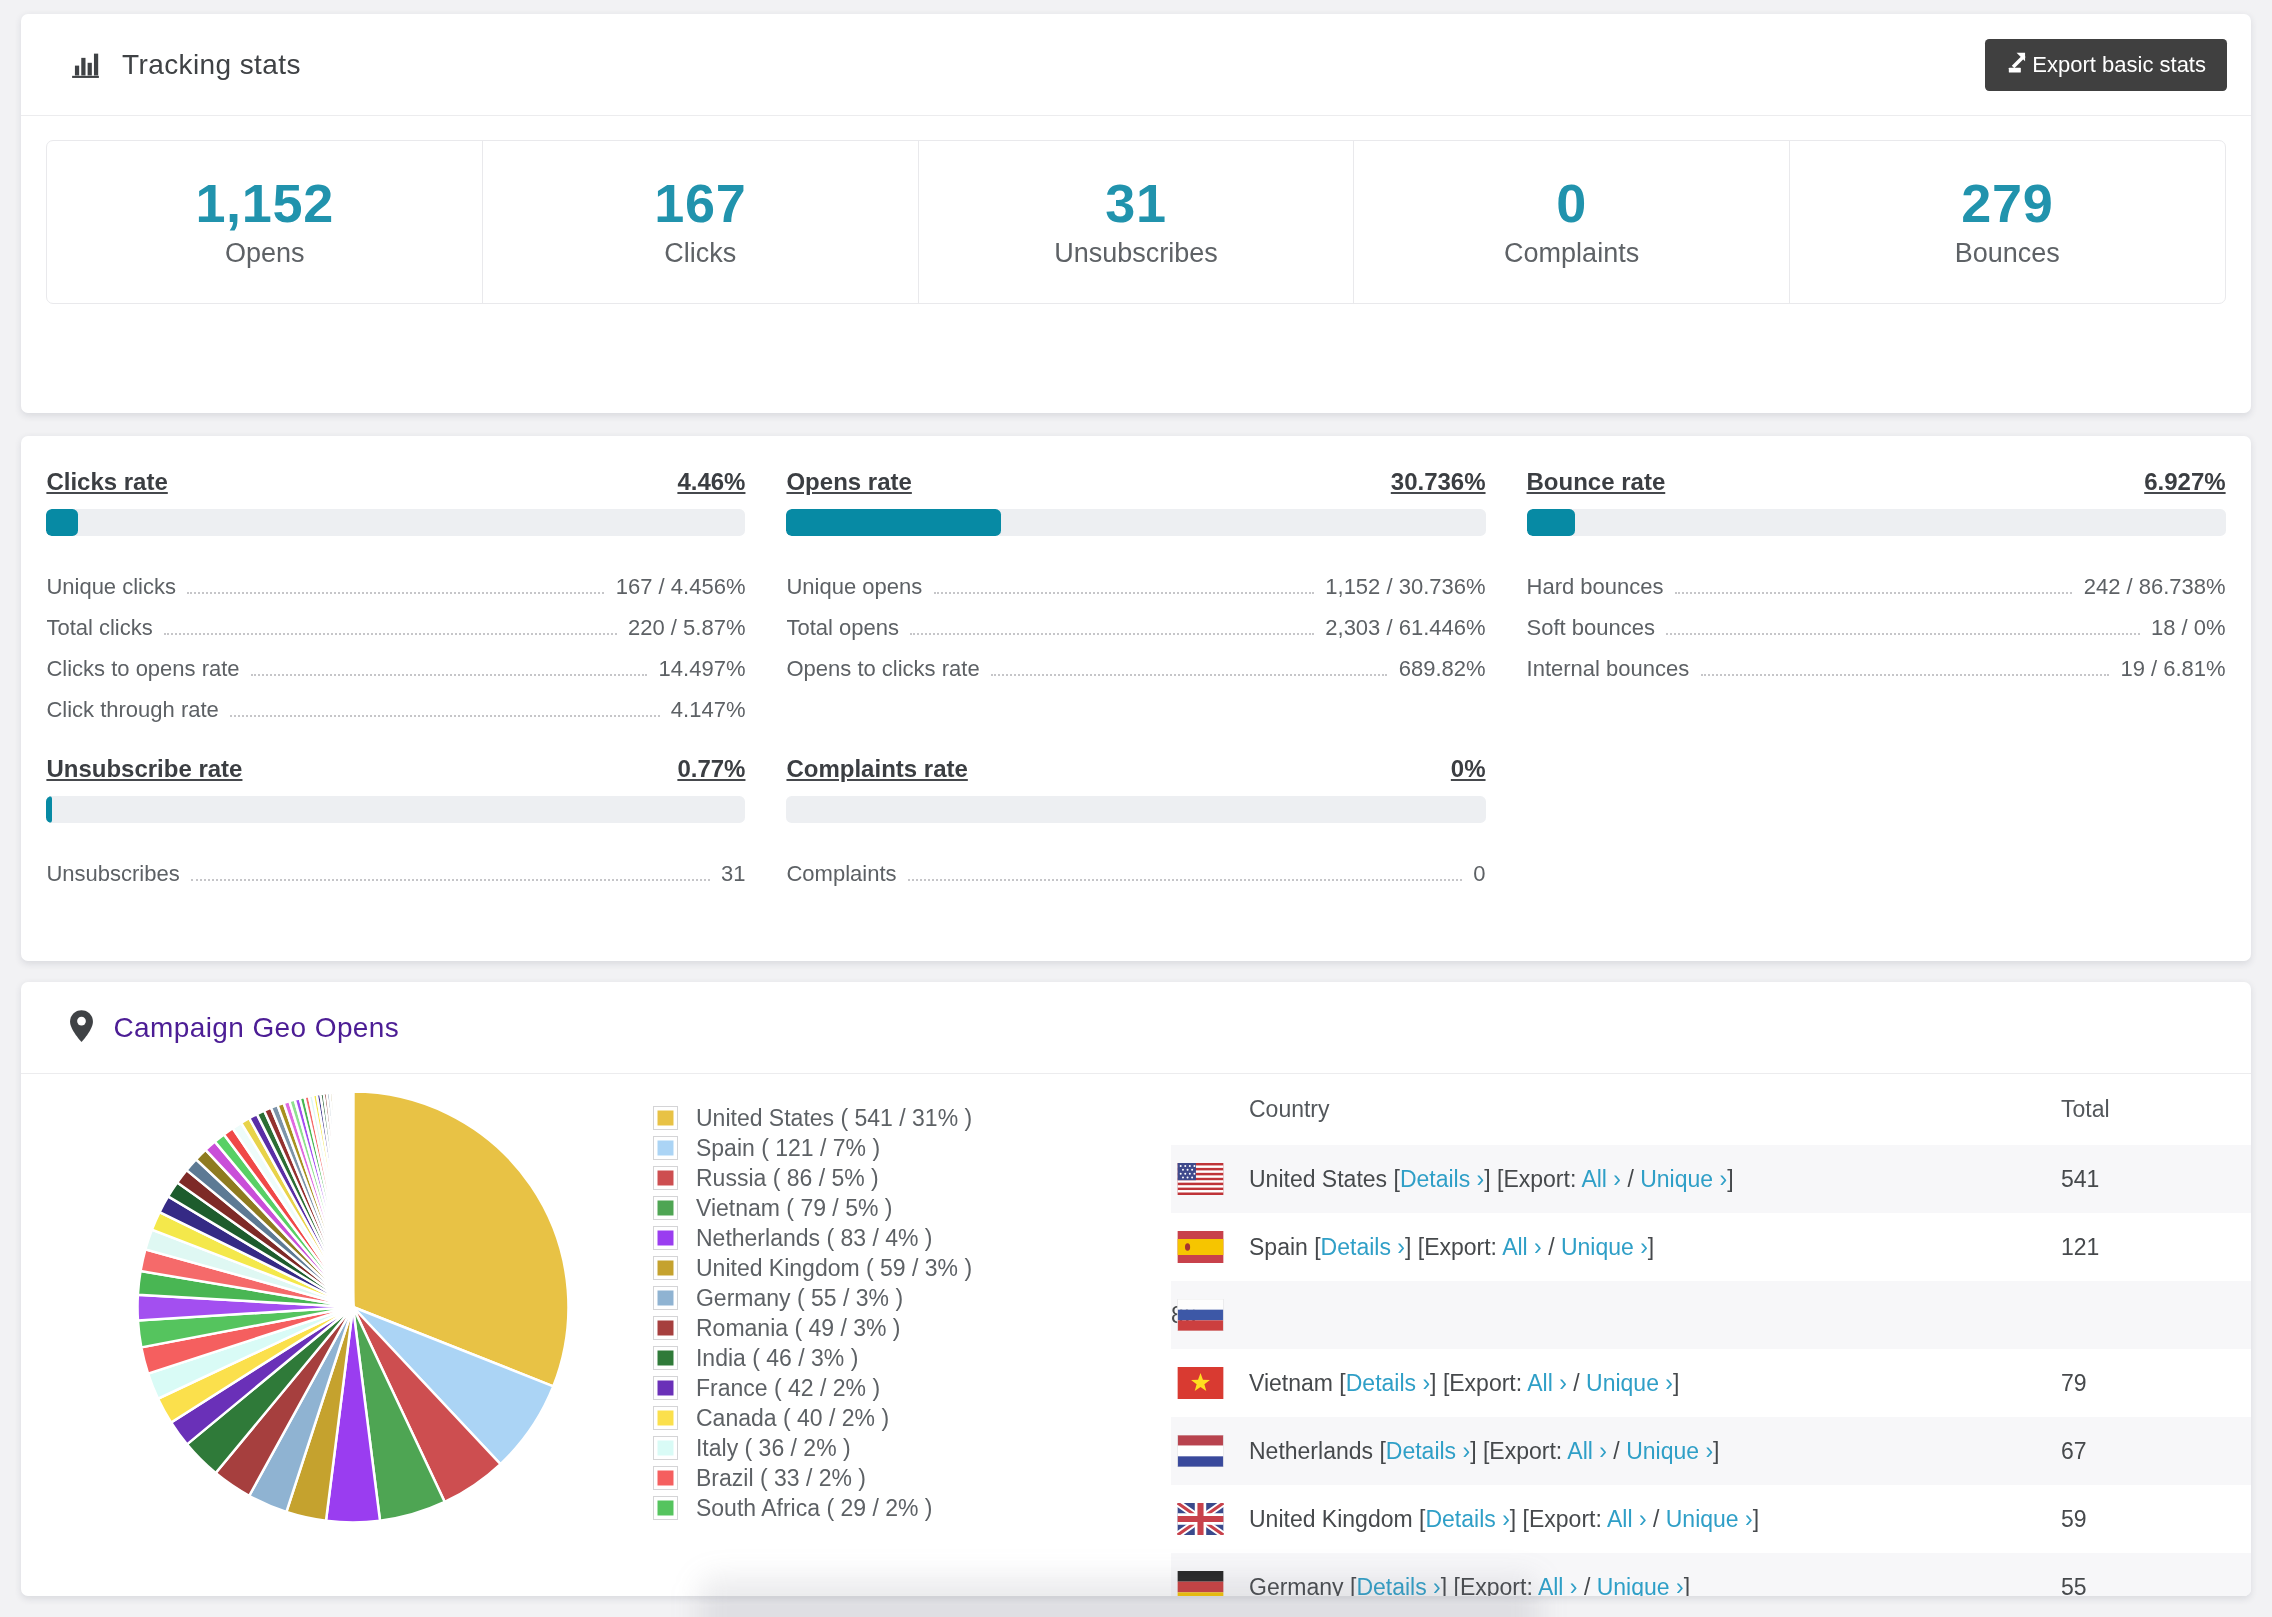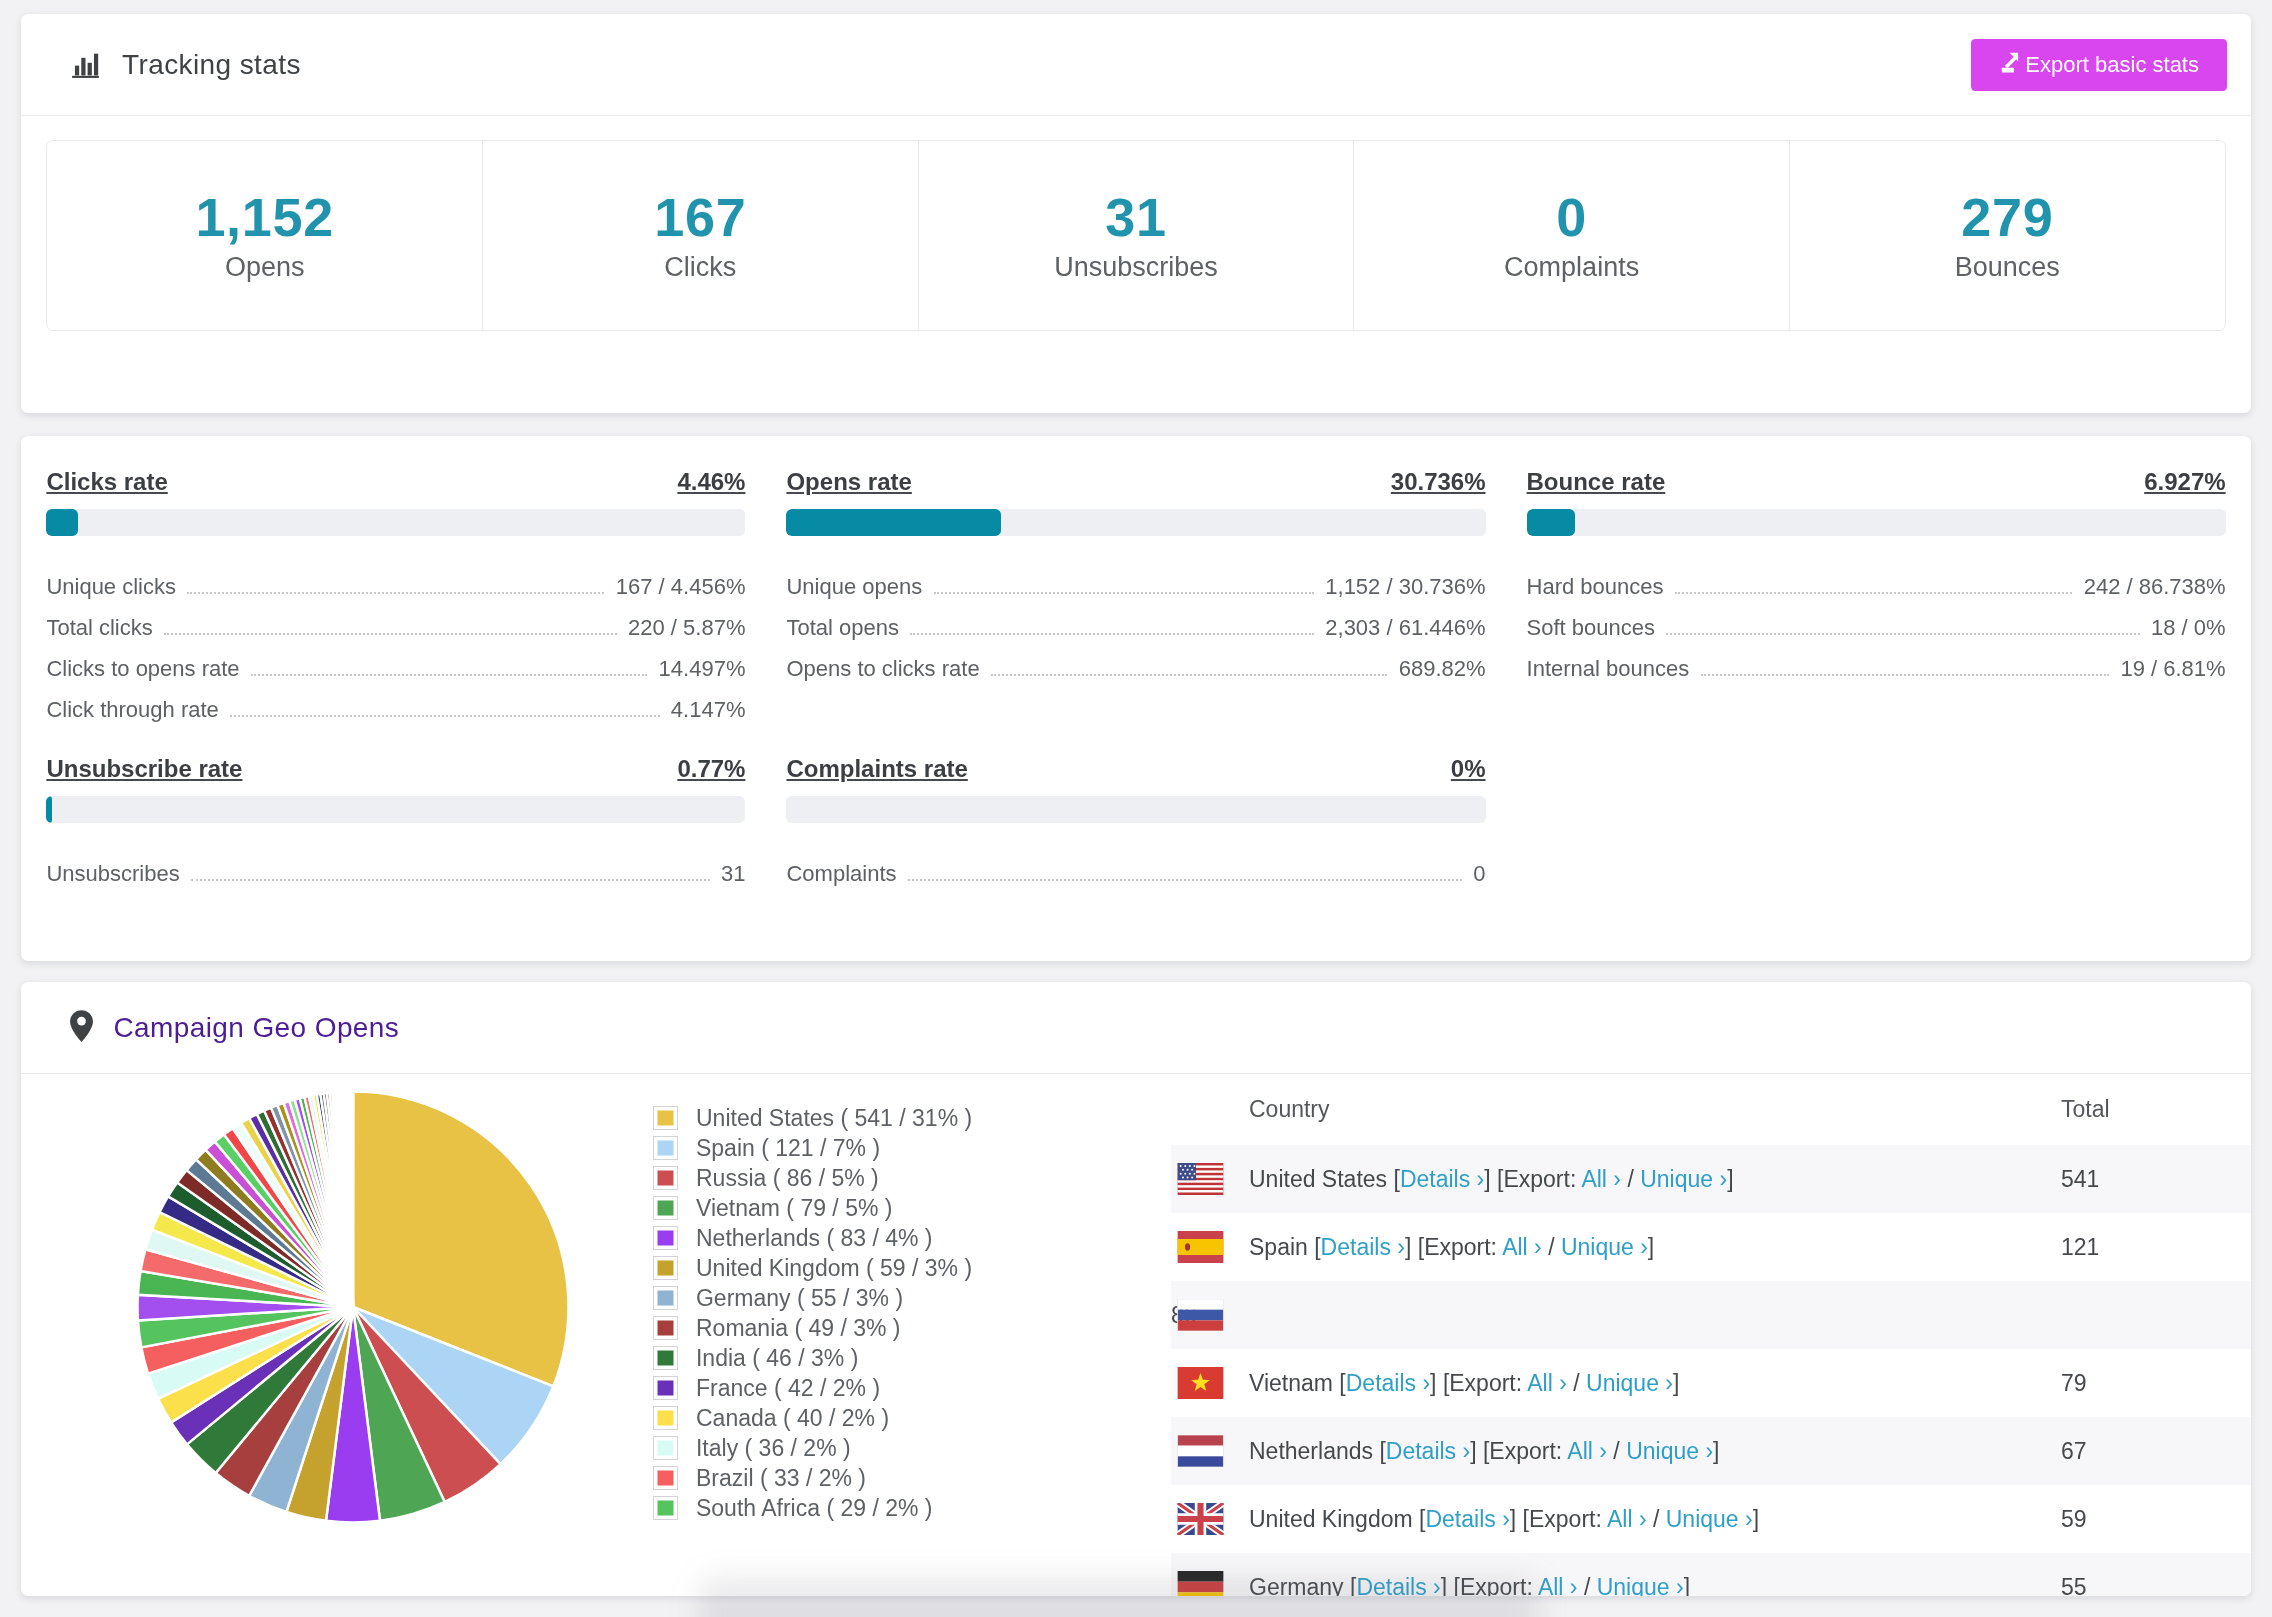--- a/index.html
+++ b/index.html
@@ -19,25 +19,25 @@
 
   
   .card-head{
     height:102px;display:flex;align-items:center;justify-content:space-between;
     padding:0 24px 0 49px;border-bottom:1.4px solid #ececee;box-sizing:border-box;
   }
   .head-left{display:flex;align-items:center;gap:21px;}
   .head-title{font-size:28px;font-weight:400;color:#3f4245;letter-spacing:0.4px;}
   .export-btn{
     display:flex;align-items:center;gap:2px;border:none;cursor:pointer;
-    background:#d946ef;color:#fff;font-family:inherit;font-size:22px;
-    padding:0 28px;height:52px;border-radius:4.2px;
+    background:#404040;color:#fff;font-family:inherit;font-size:22px;
+    padding:0 21px;height:52px;border-radius:4.2px;
   }
   .summary-box{
-    margin:24px 25.4px 0 25.4px;height:191px;
+    margin:24px 25.4px 0 25.4px;height:164px;
     border:1.4px solid #e9e9ec;border-radius:7px;
     display:flex;box-sizing:border-box;
   }
   .sum-cell{
     flex:1;display:flex;flex-direction:column;align-items:center;justify-content:center;gap:7px;
   }
   .sum-cell + .sum-cell{border-left:1.4px solid #e9e9ec;}
   .sum-value{font-size:54px;font-weight:700;color:#2193ad;line-height:56px;letter-spacing:0.7px;}
   .sum-label{font-size:27px;color:#5e6266;}
 

